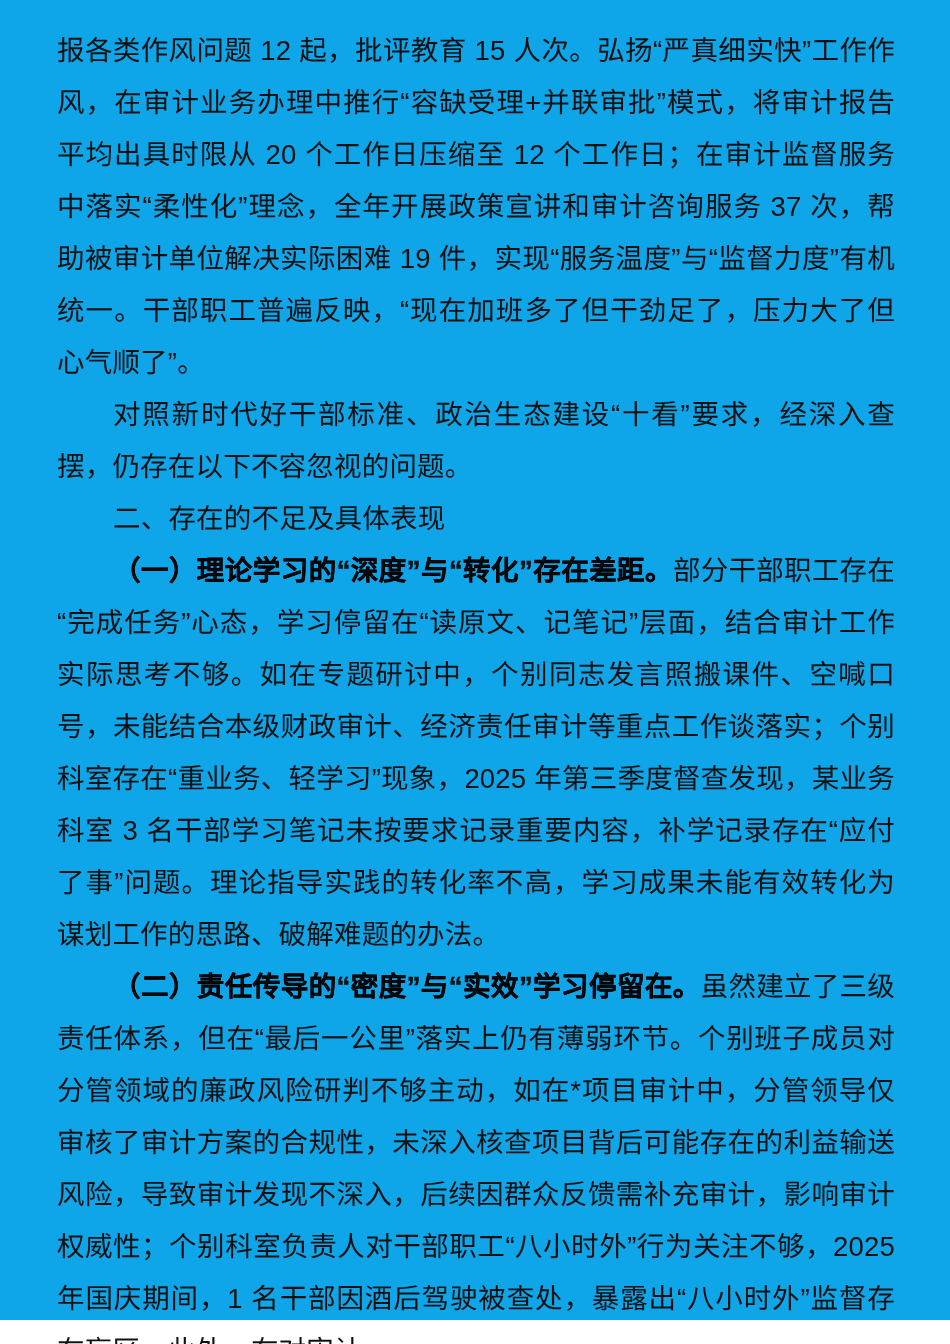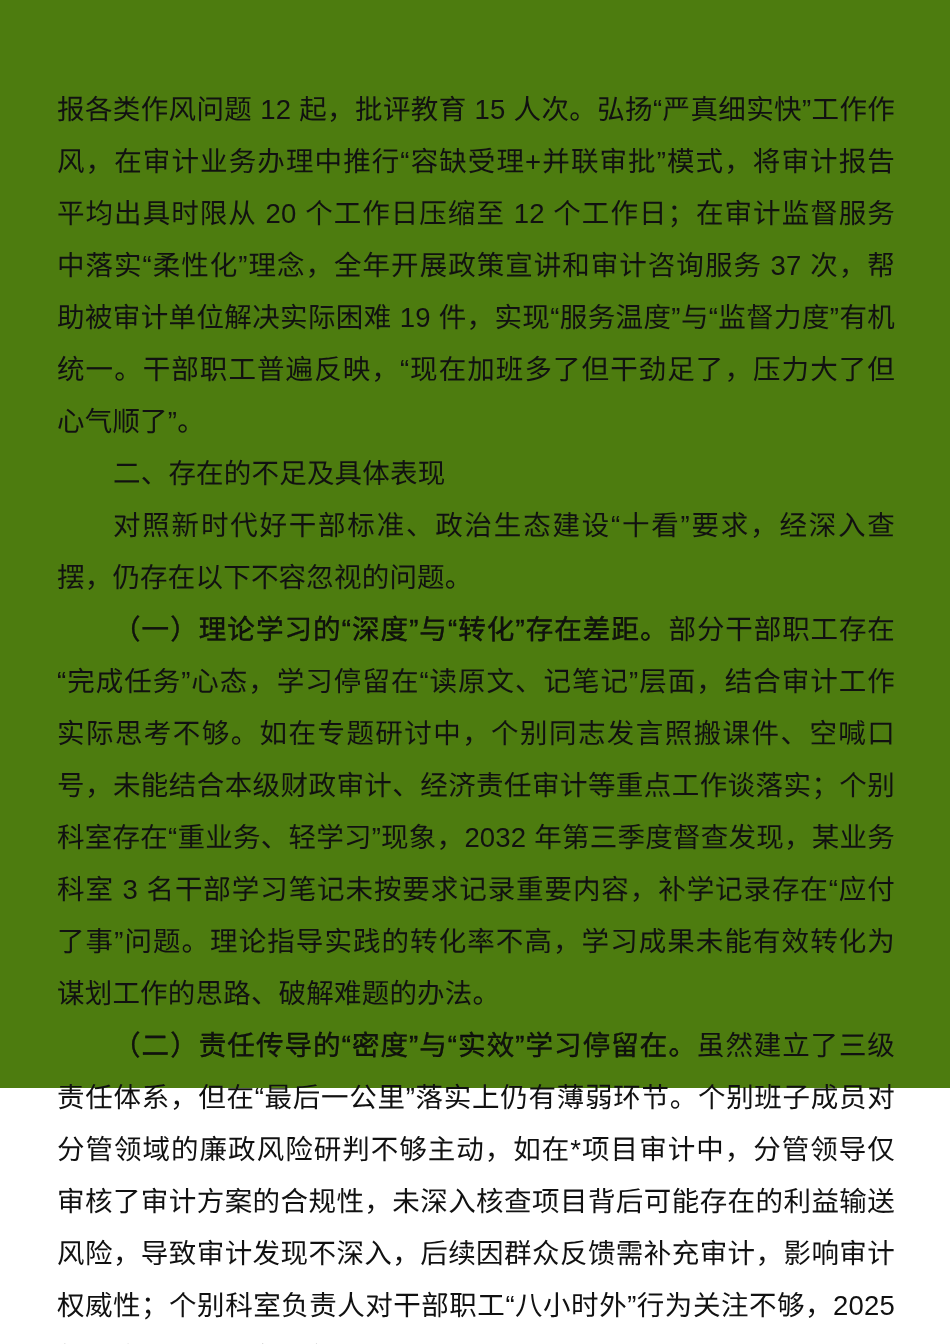--- a/index.html
+++ b/index.html
@@ -10,24 +10,24 @@
   body {
     width: 950px;
     height: 1344px;
     font-family: "Liberation Sans", "DejaVu Sans", sans-serif;
     color: #000000;
     overflow: hidden;
   }
   .page {
     position: relative;
     width: 950px;
-    height: 1088px;
-    background: #4d7c0f;
+    height: 1320px;
+    background: #0ea5e9;
     box-sizing: border-box;
-    padding: 84px 55px 0 57px;
+    padding: 25px 55px 0 57px;
   }
   .doc-body {
     width: 838px;
   }
   p.para {
     margin: 0;
     padding: 0;
     font-size: 27.5px;
     line-height: 52px;
     text-align: justify;
@@ -37,38 +37,38 @@
     font-weight: 400;
     word-break: break-all;
   }
   p.para.indent {
     text-indent: 56px;
   }
   p.para.flush {
     text-indent: 0;
   }
   .lead-bold {
-    font-weight: 400;
+    font-weight: 700;
     letter-spacing: 0.4px;
   }
   
   .lead-bold {
     -webkit-text-stroke: 0.35px #000;
   }
 </style>
 </head>
 <body>
 
 <div class="page">
   <div class="doc-body">
 
     <p class="para flush">报各类作风问题 12 起，批评教育 15 人次。弘扬“严真细实快”工作作风，在审计业务办理中推行“容缺受理+并联审批”模式，将审计报告平均出具时限从 20 个工作日压缩至 12 个工作日；在审计监督服务中落实“柔性化”理念，全年开展政策宣讲和审计咨询服务 37 次，帮助被审计单位解决实际困难 19 件，实现“服务温度”与“监督力度”有机统一。干部职工普遍反映，“现在加班多了但干劲足了，压力大了但心气顺了”。</p>
 
+    <p class="para indent">对照新时代好干部标准、政治生态建设“十看”要求，经深入查摆，仍存在以下不容忽视的问题。</p>
+
     <p class="para indent">二、存在的不足及具体表现</p>
 
-    <p class="para indent">对照新时代好干部标准、政治生态建设“十看”要求，经深入查摆，仍存在以下不容忽视的问题。</p>
-
-    <p class="para indent"><span class="lead-bold">（一）理论学习的“深度”与“转化”存在差距。</span><span>部分干部职工存在“完成任务”心态，学习停留在“读原文、记笔记”层面，结合审计工作实际思考不够。如在专题研讨中，个别同志发言照搬课件、空喊口号，未能结合本级财政审计、经济责任审计等重点工作谈落实；个别科室存在“重业务、轻学习”现象，2032 年第三季度督查发现，某业务科室 3 名干部学习笔记未按要求记录重要内容，补学记录存在“应付了事”问题。理论指导实践的转化率不高，学习成果未能有效转化为谋划工作的思路、破解难题的办法。</span></p>
+    <p class="para indent"><span class="lead-bold">（一）理论学习的“深度”与“转化”存在差距。</span><span>部分干部职工存在“完成任务”心态，学习停留在“读原文、记笔记”层面，结合审计工作实际思考不够。如在专题研讨中，个别同志发言照搬课件、空喊口号，未能结合本级财政审计、经济责任审计等重点工作谈落实；个别科室存在“重业务、轻学习”现象，2025 年第三季度督查发现，某业务科室 3 名干部学习笔记未按要求记录重要内容，补学记录存在“应付了事”问题。理论指导实践的转化率不高，学习成果未能有效转化为谋划工作的思路、破解难题的办法。</span></p>
 
     <p class="para indent"><span class="lead-bold">（二）责任传导的“密度”与“实效”学习停留在。</span><span>虽然建立了三级责任体系，但在“最后一公里”落实上仍有薄弱环节。个别班子成员对分管领域的廉政风险研判不够主动，如在*项目审计中，分管领导仅审核了审计方案的合规性，未深入核查项目背后可能存在的利益输送风险，导致审计发现不深入，后续因群众反馈需补充审计，影响审计权威性；个别科室负责人对干部职工“八小时外”行为关注不够，2025 年国庆期间，1 名干部因酒后驾驶被查处，暴露出“八小时外”监督存在盲区。此外，在对审计</span></p>
 
   </div>
 </div>
 
 </body></html>

